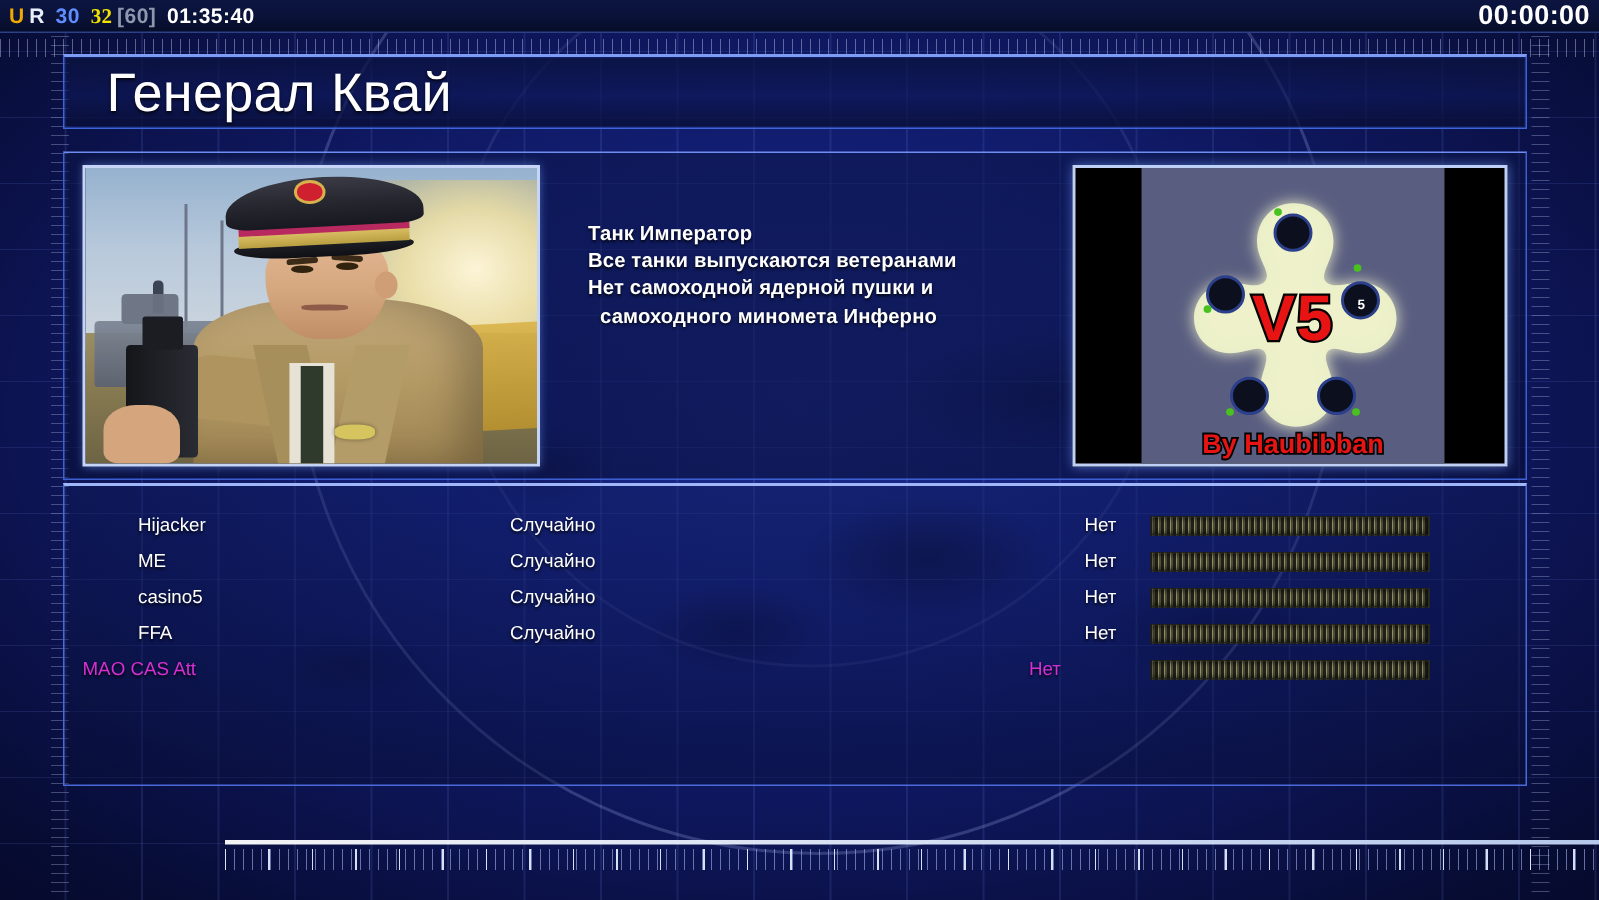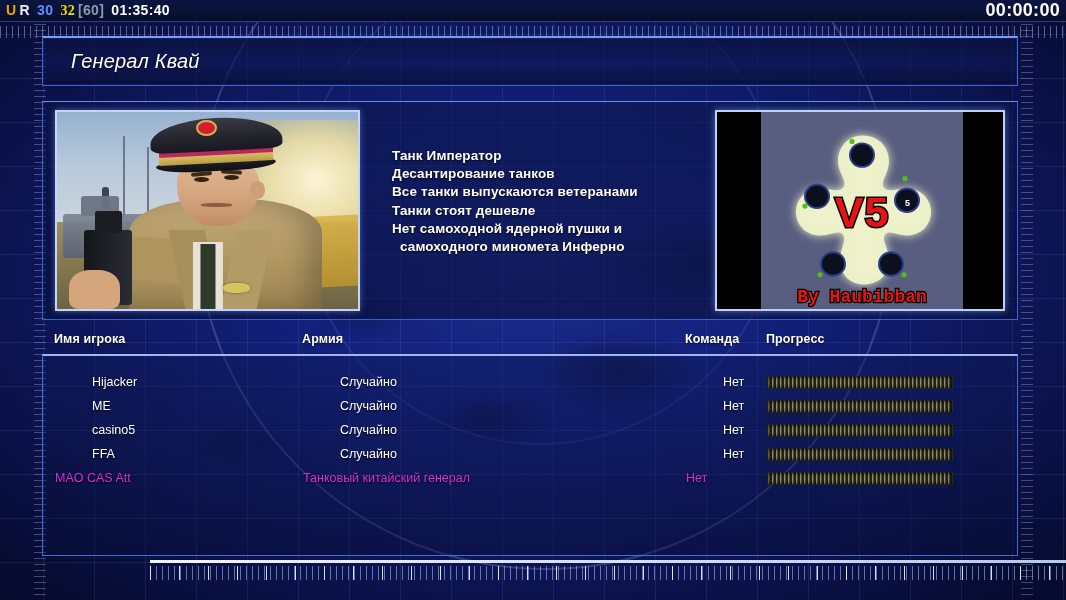--- a/index.html
+++ b/index.html
@@ -100,24 +100,23 @@
   #titlePanel {
     position:relative;
     height:50px;
     border:1px solid #3f63d8;
     border-top:2px solid #7d9cf5;
     background:linear-gradient(to bottom, rgba(10,18,62,.78) 0%, rgba(14,24,86,.62) 55%, rgba(8,14,52,.80) 100%);
     box-shadow:0 0 0 1px rgba(20,40,120,.5) inset;
     display:flex; align-items:center;
   }
   #titleText {
-    color:#ffffff; font-size:20px; font-weight:normal;
+    color:#ffffff; font-size:36px; font-weight:normal;
     padding-left:28px; letter-spacing:.2px;
     text-shadow:0 1px 2px rgba(0,0,0,.8);
-    font-style:italic;
   }
 
   
   #contentRow {
     margin-top:15px; height:219px; position:relative;
     border:1px solid #3d5fd0;
     border-top:1px solid #6f8df0;
     background:linear-gradient(to bottom, rgba(12,22,72,.55), rgba(8,14,52,.55));
     display:flex;
   }
@@ -237,21 +236,21 @@
     font-size:43px; font-weight:bold; color:#e81414;
     -webkit-text-stroke:3px #000; paint-order:stroke fill;
     letter-spacing:1px;
     font-family:"Liberation Sans", sans-serif;
   }
   #maker {
     position:absolute; left:50%; bottom:2px; transform:translateX(-50%);
     font-size:18px; font-weight:bold; color:#e81414;
     -webkit-text-stroke:2.4px #000; paint-order:stroke fill;
     white-space:nowrap;
-    font-family:Liberation Mono, monospace;
+    font-family:Liberation Sans, sans-serif;
   }
 
   
   #tableHead {
     position:relative; margin-top:12px; height:20px;
   }
   #tableHead .th {
     position:absolute; top:0; color:#ffffff; font-size:12.5px; font-weight:bold;
     text-shadow:0 1px 2px rgba(0,0,0,.8); letter-spacing:.1px; white-space:nowrap;
   }
@@ -358,23 +357,21 @@
           <div class="g-capstar"></div>
           <div class="g-gun"></div>
           <div class="g-hand"></div>
           <div class="p-caption"></div>
         </div>
       </div>
 
       <div id="descWrap">
         <ul id="descList">
           <li>Танк Император</li>
-          <li>Десантирование танков</li>
           <li>Все танки выпускаются ветеранами</li>
-          <li>Танки стоят дешевле</li>
           <li>Нет самоходной ядерной пушки и</li>
           <li class="indent"> самоходного миномета Инферно</li>
         </ul>
       </div>
 
       <div id="mapWrap">
         <div id="mapInner">
           <svg id="mapStar" viewBox="0 0 202 201" preserveAspectRatio="none">
             <defs>
               <filter id="glow" x="-30%" y="-30%" width="160%" height="160%">
@@ -414,26 +411,20 @@
           <div style="position:absolute;left:139px;top:83px;width:15px;height:15px;
                       display:flex;align-items:center;justify-content:center;
                       color:#ffffff;font-size:9px;font-weight:bold;">5</div>
           <div id="vtag">V5</div>
           <div id="maker">By Haubibban</div>
         </div>
       </div>
 
     </div>
 
-    <div id="tableHead">
-      <div class="th" style="left:12px">Имя игрока</div>
-      <div class="th" style="left:260px">Армия</div>
-      <div class="th" style="left:643px">Команда</div>
-      <div class="th" style="left:724px">Прогресс</div>
-    </div>
 
     <div id="tablePanel">
 
       <div class="prow" style="top:18px">
         <div class="cell white" style="left:12px">Hijacker</div>
         <div class="cell white" style="left:260px">Случайно</div>
         <div class="cell white" style="left:643px">Нет</div>
         <div class="bar" style="left:724px"></div>
       </div>
 
@@ -453,21 +444,20 @@
 
       <div class="prow" style="top:90px">
         <div class="cell white" style="left:12px">FFA</div>
         <div class="cell white" style="left:260px">Случайно</div>
         <div class="cell white" style="left:643px">Нет</div>
         <div class="bar" style="left:724px"></div>
       </div>
 
       <div class="prow" style="top:114px">
         <div class="cell magenta" style="left:12px">MAO CAS Att</div>
-        <div class="cell magenta" style="left:260px">Танковый китайский генерал</div>
         <div class="cell magenta" style="left:643px">Нет</div>
         <div class="bar" style="left:724px"></div>
       </div>
 
     </div>
 
   </div>
 
 
 </div>

